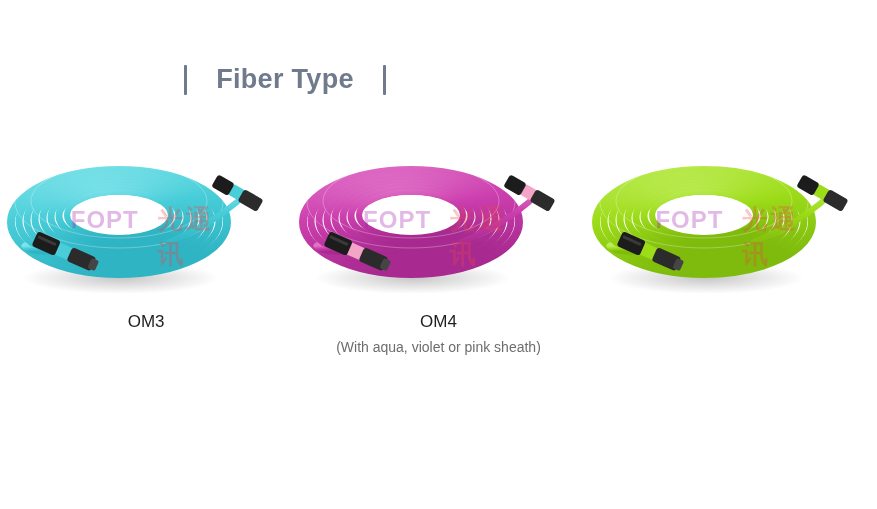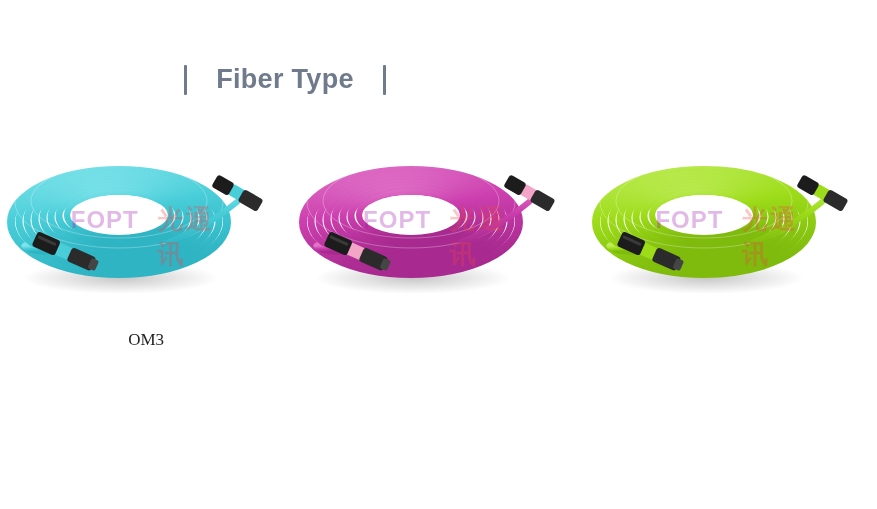--- a/index.html
+++ b/index.html
@@ -80,24 +80,23 @@
     text-shadow: 0 0 1px rgba(255,255,255,.6);
   }
   .wm-reg { font-size: 9px; color: #ffffff; position: relative; top: -12px; }
   .wm-cn {
     font-size: 26px; font-weight: 700; color: #ef4444;
     letter-spacing: 2px;
   }
 
   
   .caption {
-    margin-top: 18px;
+    margin-top: 0;
     text-align: center;
     line-height: 1.45;
-    font-family: Liberation Serif, serif;
   }
   .cap-title {
     font-size: 17px;
     color: #1f1f1f;
     font-weight: 400;
   }
   .cap-sub {
     font-size: 14px;
     color: #6d6d6d;
     margin-top: 2px;
@@ -217,20 +216,24 @@
             <rect x="30" y="-7" width="22" height="14" rx="3" fill="#2b2b2b"></rect>
             <rect x="0" y="-6.5" width="19" height="14" rx="3" fill="#1c1c1c"></rect>
           </g>
         </svg>
         <div class="watermark">
           <span class="wm-main">FOPT</span>
           <span class="wm-reg">®</span>
           <span class="wm-cn">光通讯</span>
         </div>
       </div>
+      <div class="caption">
+        <div class="cap-title">OM4</div>
+        <div class="cap-sub">(With aqua, violet or pink sheath)</div>
+      </div>
     </div>
 
     <div class="cable-col">
       <div class="cable-art">
         <svg viewBox="0 0 290 160" xmlns="http://www.w3.org/2000/svg">
           <defs>
             <linearGradient id="g5" x1="0" y1="0" x2="0.3" y2="1">
               <stop offset="0%" stop-color="#bdec56"></stop>
               <stop offset="45%" stop-color="#9ddc19"></stop>
               <stop offset="100%" stop-color="#7fbb0c"></stop>

